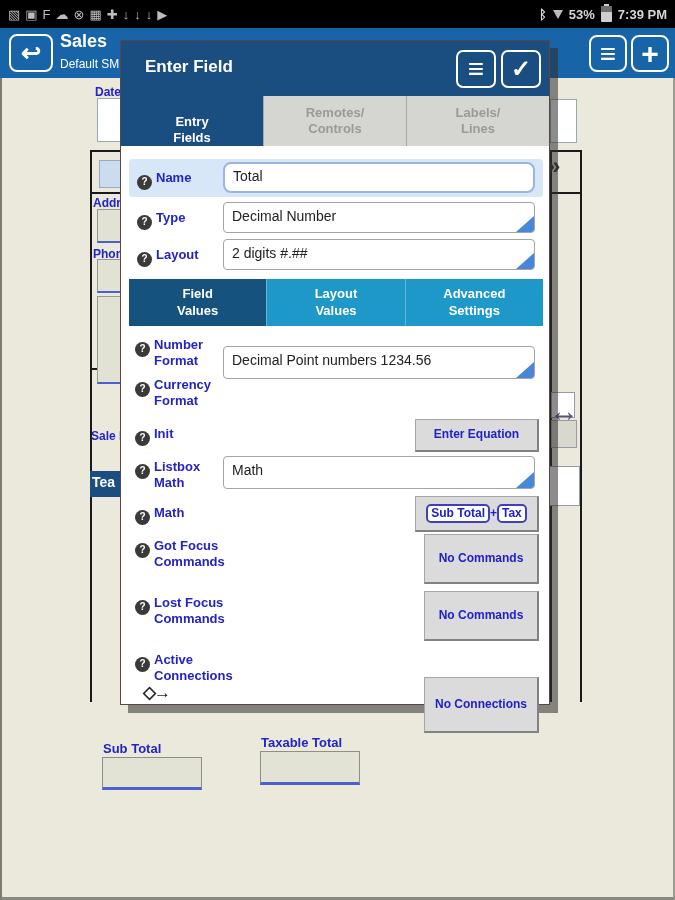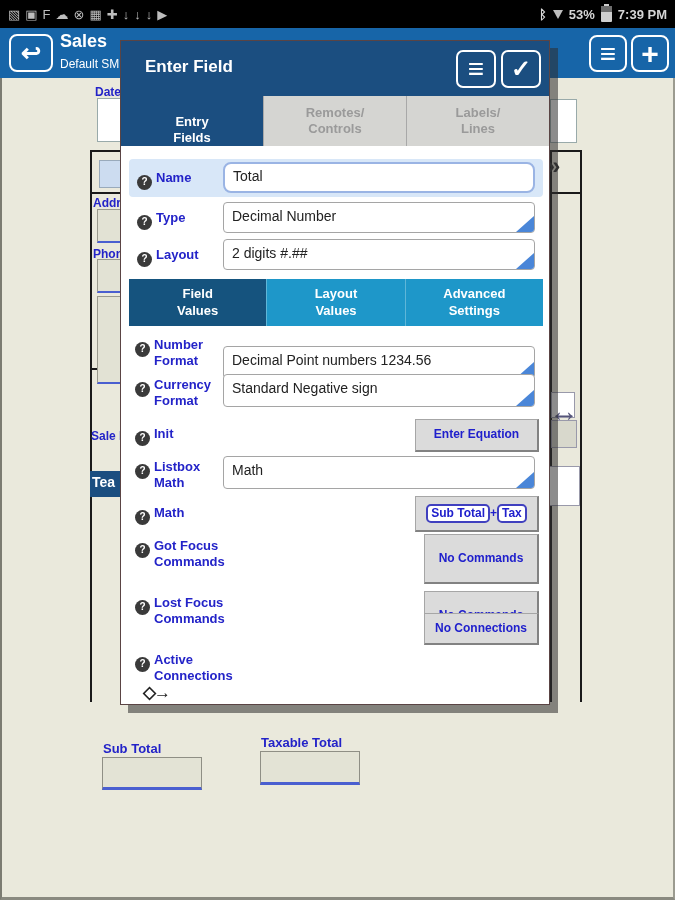--- a/index.html
+++ b/index.html
@@ -231,24 +231,20 @@
     <span class="qicon">?</span><span class="txt">Number Format</span>
   </div>
   <div class="dd" style="left:102px; top:305px; width:312px; height:33px;">
     <span>Decimal Point numbers 1234.56</span>
     <span></span>
   </div>
 
   <div class="flabel" style="left:14px; top:336px;">
     <span class="qicon">?</span><span class="txt">Currency Format</span>
   </div>
-  <div class="dd" style="left:102px; top:333px; width:312px; height:33px;">
-    <span>Standard Negative sign</span>
-    <span></span>
-  </div>
 
   <div class="flabel" style="left:14px; top:385px;">
     <span class="qicon">?</span><span class="txt">Init</span>
   </div>
   <div class="gbtn" style="left:294px; top:378px; width:124px; height:33px;">Enter Equation</div>
 
   <div class="flabel" style="left:14px; top:418px;">
     <span class="qicon">?</span><span class="txt">Listbox Math</span>
   </div>
   <div class="dd" style="left:102px; top:415px; width:312px; height:33px;">
@@ -272,15 +268,15 @@
 
   <div class="flabel" style="left:14px; top:554px;">
     <span class="qicon">?</span><span class="txt" style="max-width:86px;">Lost Focus Commands</span>
   </div>
   <div class="gbtn" style="left:303px; top:550px; width:115px; height:50px; padding:0 12px;">No Commands</div>
 
   <div class="flabel" style="left:14px; top:611px;">
     <span class="qicon">?</span><span class="txt" style="max-width:86px;">Active Connections</span>
   </div>
   <div class="conn-arrow" style="left:22px; top:641px;">◇→</div>
-  <div class="gbtn" style="left:303px; top:572px; width:115px; height:32px; padding:0 8px;">No Connections</div>
+  <div class="gbtn" style="left:303px; top:636px; width:115px; height:56px; padding:0 8px;">No Connections</div>
 
 </div>
 
 </body></html>

